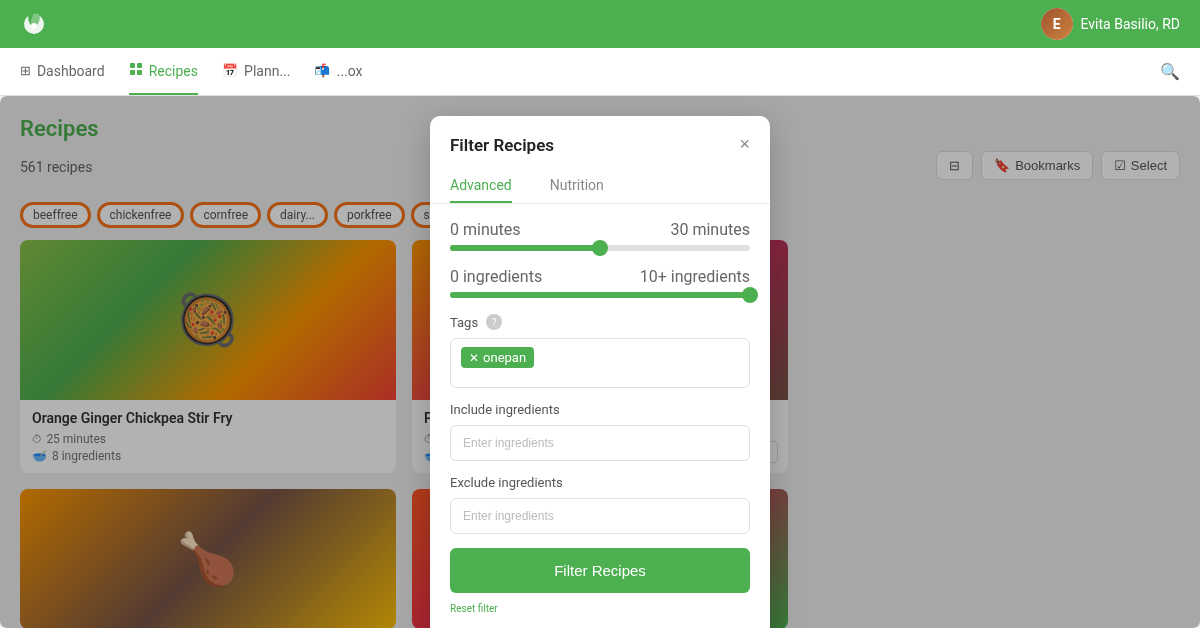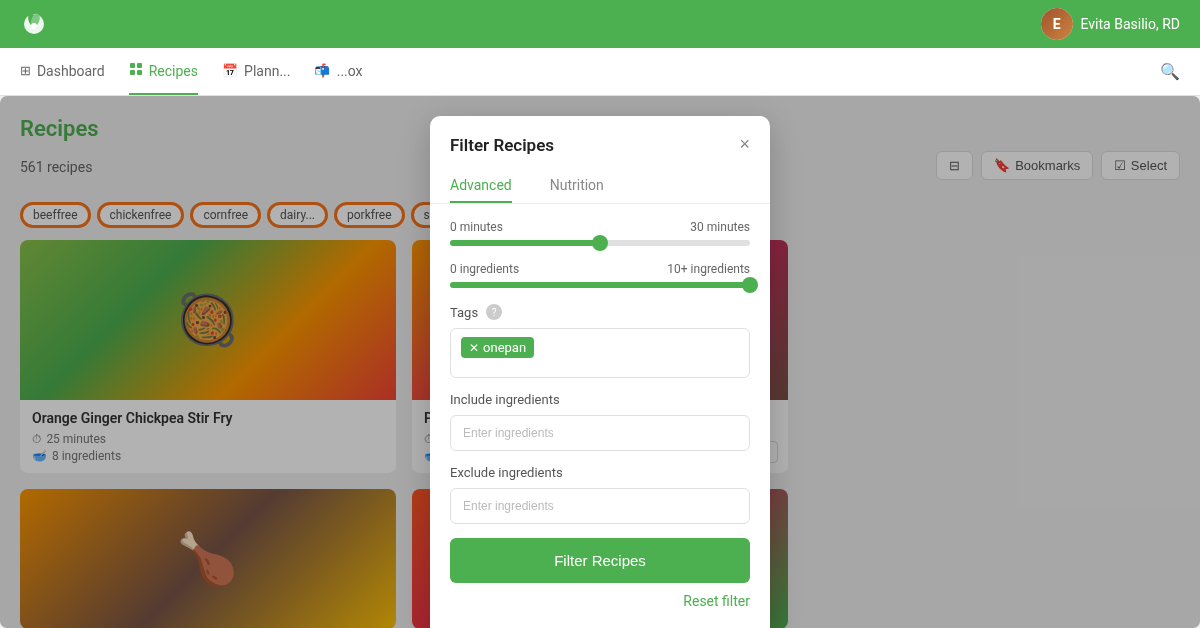--- a/index.html
+++ b/index.html
@@ -272,21 +272,21 @@
       padding: 16px 20px;
     }
 
     .range-row {
       margin-bottom: 16px;
     }
 
     .range-labels {
       display: flex;
       justify-content: space-between;
-      font-size: 12px;
+      font-size: 16px;
       color: #666;
       margin-bottom: 6px;
     }
 
     .range-track {
       width: 100%;
       height: 6px;
       background: #e0e0e0;
       border-radius: 3px;
       position: relative;
@@ -383,23 +383,23 @@
       border-radius: 6px;
       padding: 14px;
       font-size: 15px;
       font-weight: 500;
       cursor: pointer;
       margin-bottom: 10px;
     }
 
     .reset-link {
       display: block;
-      text-align: right;
+      text-align: left;
       color: #4caf50;
-      font-size: 14px;
+      font-size: 10px;
       cursor: pointer;
       text-decoration: none;
       margin-bottom: 14px;
     }
 
     .nav-icon {
       font-size: 13px;
     }
 
     

